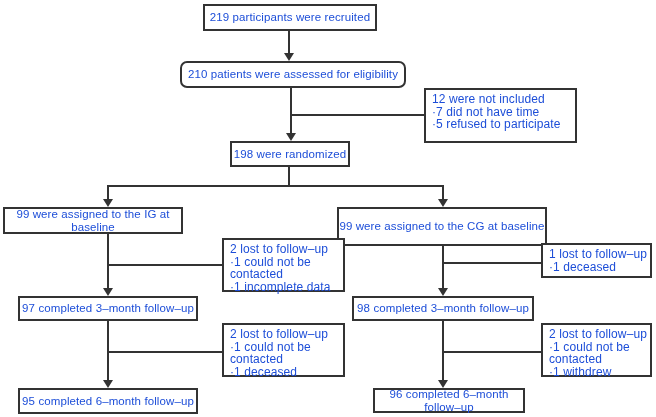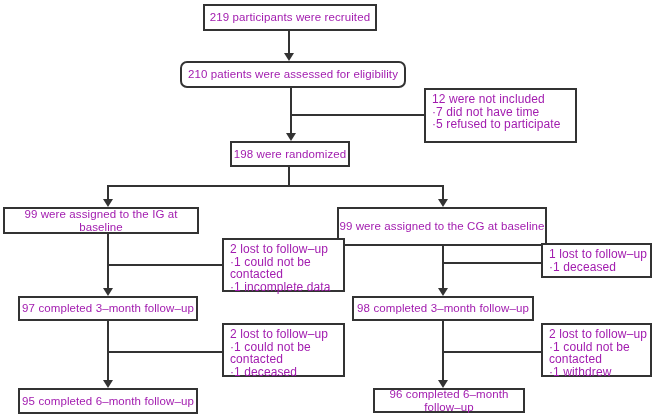--- a/index.html
+++ b/index.html
@@ -6,21 +6,21 @@
     margin: 0;
     padding: 0;
     background: #ffffff;
   }
   .canvas {
     position: relative;
     width: 656px;
     height: 417px;
     background: #ffffff;
     font-family: "Liberation Sans", "DejaVu Sans", sans-serif;
-    color: #a21caf;
+    color: #1d4ed8;
     overflow: hidden;
   }
   .box {
     position: absolute;
     background: #ffffff;
     border: 2px solid #333333;
     box-sizing: border-box;
     display: flex;
     align-items: center;
     justify-content: center;
@@ -58,21 +58,21 @@
     border-right: 5px solid transparent;
     border-top: 8px solid #333333;
     z-index: 1;
   }
 
   
   .b-recruited   { left:203px; top:4px;   width:174px; height:27px; }
   .b-assessed    { left:180px; top:61px;  width:226px; height:27px;border-radius:7px; }
   .b-notincluded { left:424px; top:88px;  width:153px; height:55px; }
   .b-randomized  { left:230px; top:141px; width:120px; height:26px; }
-  .b-ig-base     { left:3px;   top:207px; width:196px; height:27px;justify-content:flex-end; }
+  .b-ig-base     { left:3px;   top:207px; width:180px; height:27px;justify-content:flex-end; }
   .b-cg-base     { left:337px; top:207px; width:210px; height:39px; }
   .b-ig-loss3    { left:222px; top:238px; width:123px; height:54px; }
   .b-cg-loss3    { left:541px; top:243px; width:111px; height:35px; }
   .b-ig-3m       { left:18px;  top:296px; width:180px; height:25px; }
   .b-cg-3m       { left:352px; top:296px; width:182px; height:25px;align-items:center; }
   .b-ig-loss6    { left:222px; top:323px; width:123px; height:54px; }
   .b-cg-loss6    { left:541px; top:323px; width:111px; height:54px; }
   .b-ig-6m       { left:18px;  top:388px; width:180px; height:26px;text-align:center; }
   .b-cg-6m       { left:373px; top:388px; width:152px; height:25px; }
 

